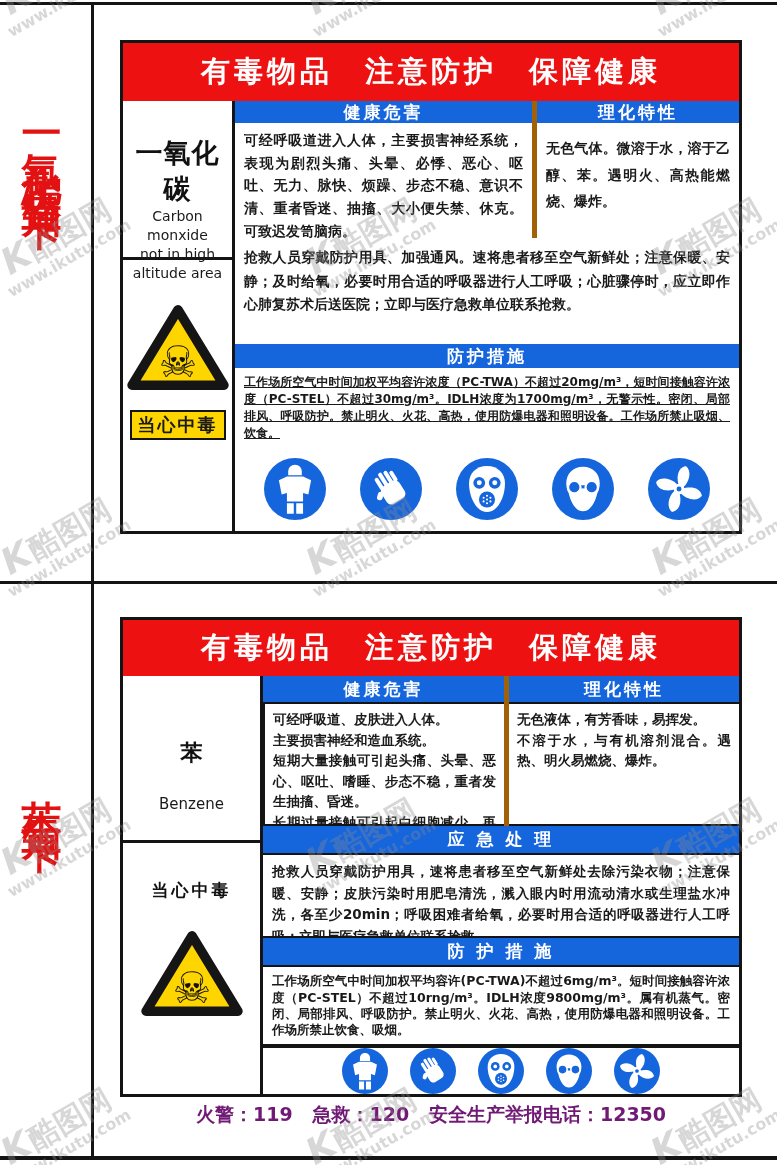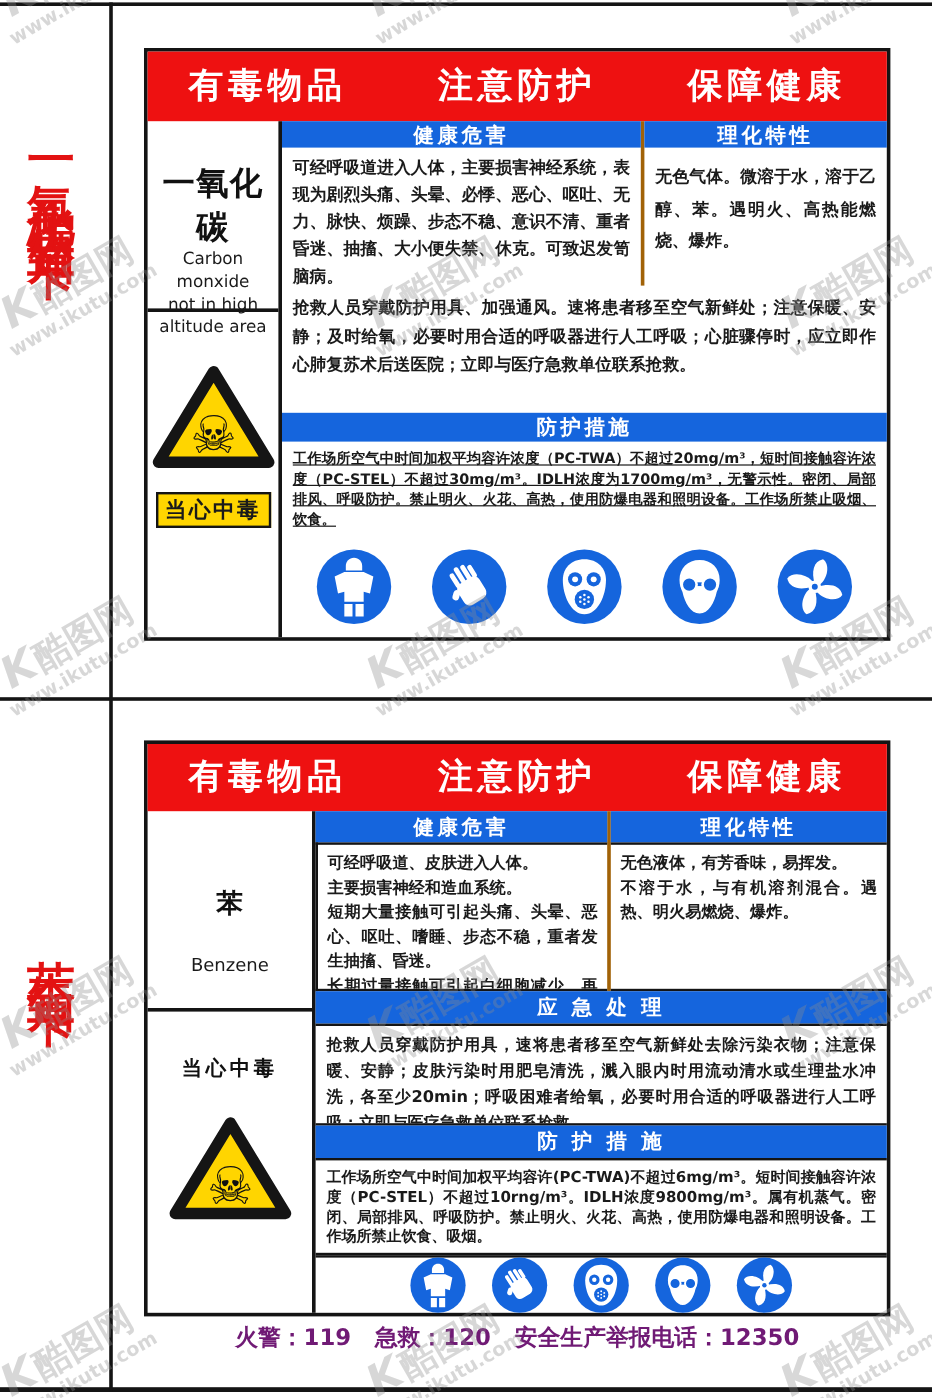--- a/index.html
+++ b/index.html
@@ -4,21 +4,21 @@
 <style>
   html,body{margin:0;padding:0;}
   body{width:777px;height:1165px;position:relative;background:#fff;overflow:hidden;
        font-family:"DejaVu Sans","Liberation Sans",sans-serif;color:#1a1a1a;}
   .hline,.vline{position:absolute;background:#141414;}
   .side-title{position:absolute;left:22px;writing-mode:vertical-rl;text-orientation:upright;
       color:#e31212;font-weight:bold;font-size:40px;letter-spacing:11px;line-height:1;}
   .card{position:absolute;left:120px;width:622px;border:3px solid #141414;background:#fff;
       display:flex;flex-direction:column;box-sizing:border-box;}
   .banner{background:#ee1111;color:#fff;display:flex;align-items:center;justify-content:center;
-      gap:76px;font-weight:bold;font-size:29px;letter-spacing:4px;flex:0 0 auto;}
+      gap:32px;font-weight:bold;font-size:29px;letter-spacing:4px;flex:0 0 auto;}
   .card1 .banner{height:58px;} .card2 .banner{height:56px;}
   .card-main{flex:1;display:flex;min-height:0;}
   .side-col{display:flex;flex-direction:column;box-sizing:border-box;border-right:3px solid #141414;}
   .card1 .side-col{width:112px;} .card2 .side-col{width:140px;}
   .name-block{box-sizing:border-box;border-bottom:3px solid #141414;display:flex;flex-direction:column;
       align-items:center;text-align:center;}
   .card1 .name-block{height:159px;padding-top:34px;}
   .card2 .name-block{height:167px;padding-top:62px;}
   .name-cn{font-weight:bold;color:#111;}
   .card1 .name-cn{font-size:27px;letter-spacing:1px;}
@@ -28,21 +28,21 @@
   .sign-block{flex:1;display:flex;flex-direction:column;align-items:center;}
   .tri{display:block;}
   .card1 .tri{width:104px;margin-top:42px;}
   .card2 .tri{width:104px;margin-top:26px;}
   .warn-chip{background:#ffd500;border:2px solid #141414;font-weight:bold;font-size:18px;
       letter-spacing:2px;padding:1px 6px;margin-top:16px;}
   .warn-plain{font-weight:bold;font-size:17px;letter-spacing:3px;margin-top:36px;color:#111;}
   .right-col{flex:1;display:flex;flex-direction:column;min-width:0;}
   .rowA{display:flex;flex:0 0 auto;}
   .card1 .rowA{height:137px;} .card2 .rowA{height:150px;}
-  .colA{box-sizing:border-box;border-right:3px solid #a16207;display:flex;flex-direction:column;}
+  .colA{box-sizing:border-box;border-right:5px solid #a16207;display:flex;flex-direction:column;}
   .card1 .colA{width:302px;} .card2 .colA{width:246px;}
   .colB{flex:1;display:flex;flex-direction:column;min-width:0;}
   .bluebar{background:#1565dd;color:#fff;font-weight:bold;font-size:17px;letter-spacing:3px;
       text-align:center;flex:0 0 auto;display:flex;align-items:center;justify-content:center;}
   .card1 .rowA .bluebar{height:22px;} .card2 .rowA .bluebar{height:26px;}
   .bluebar.wide{height:24px;} .card2 .bluebar.wide{height:27px;}
   .txt{font-size:14px;font-weight:600;line-height:1.55;text-align:justify;padding:6px 9px;
       box-sizing:border-box;white-space:pre-line;overflow:hidden;}
   .card1 .txt.health{line-height:1.62;}
   .card1 .txt.phys{line-height:1.9;padding-top:12px;}

